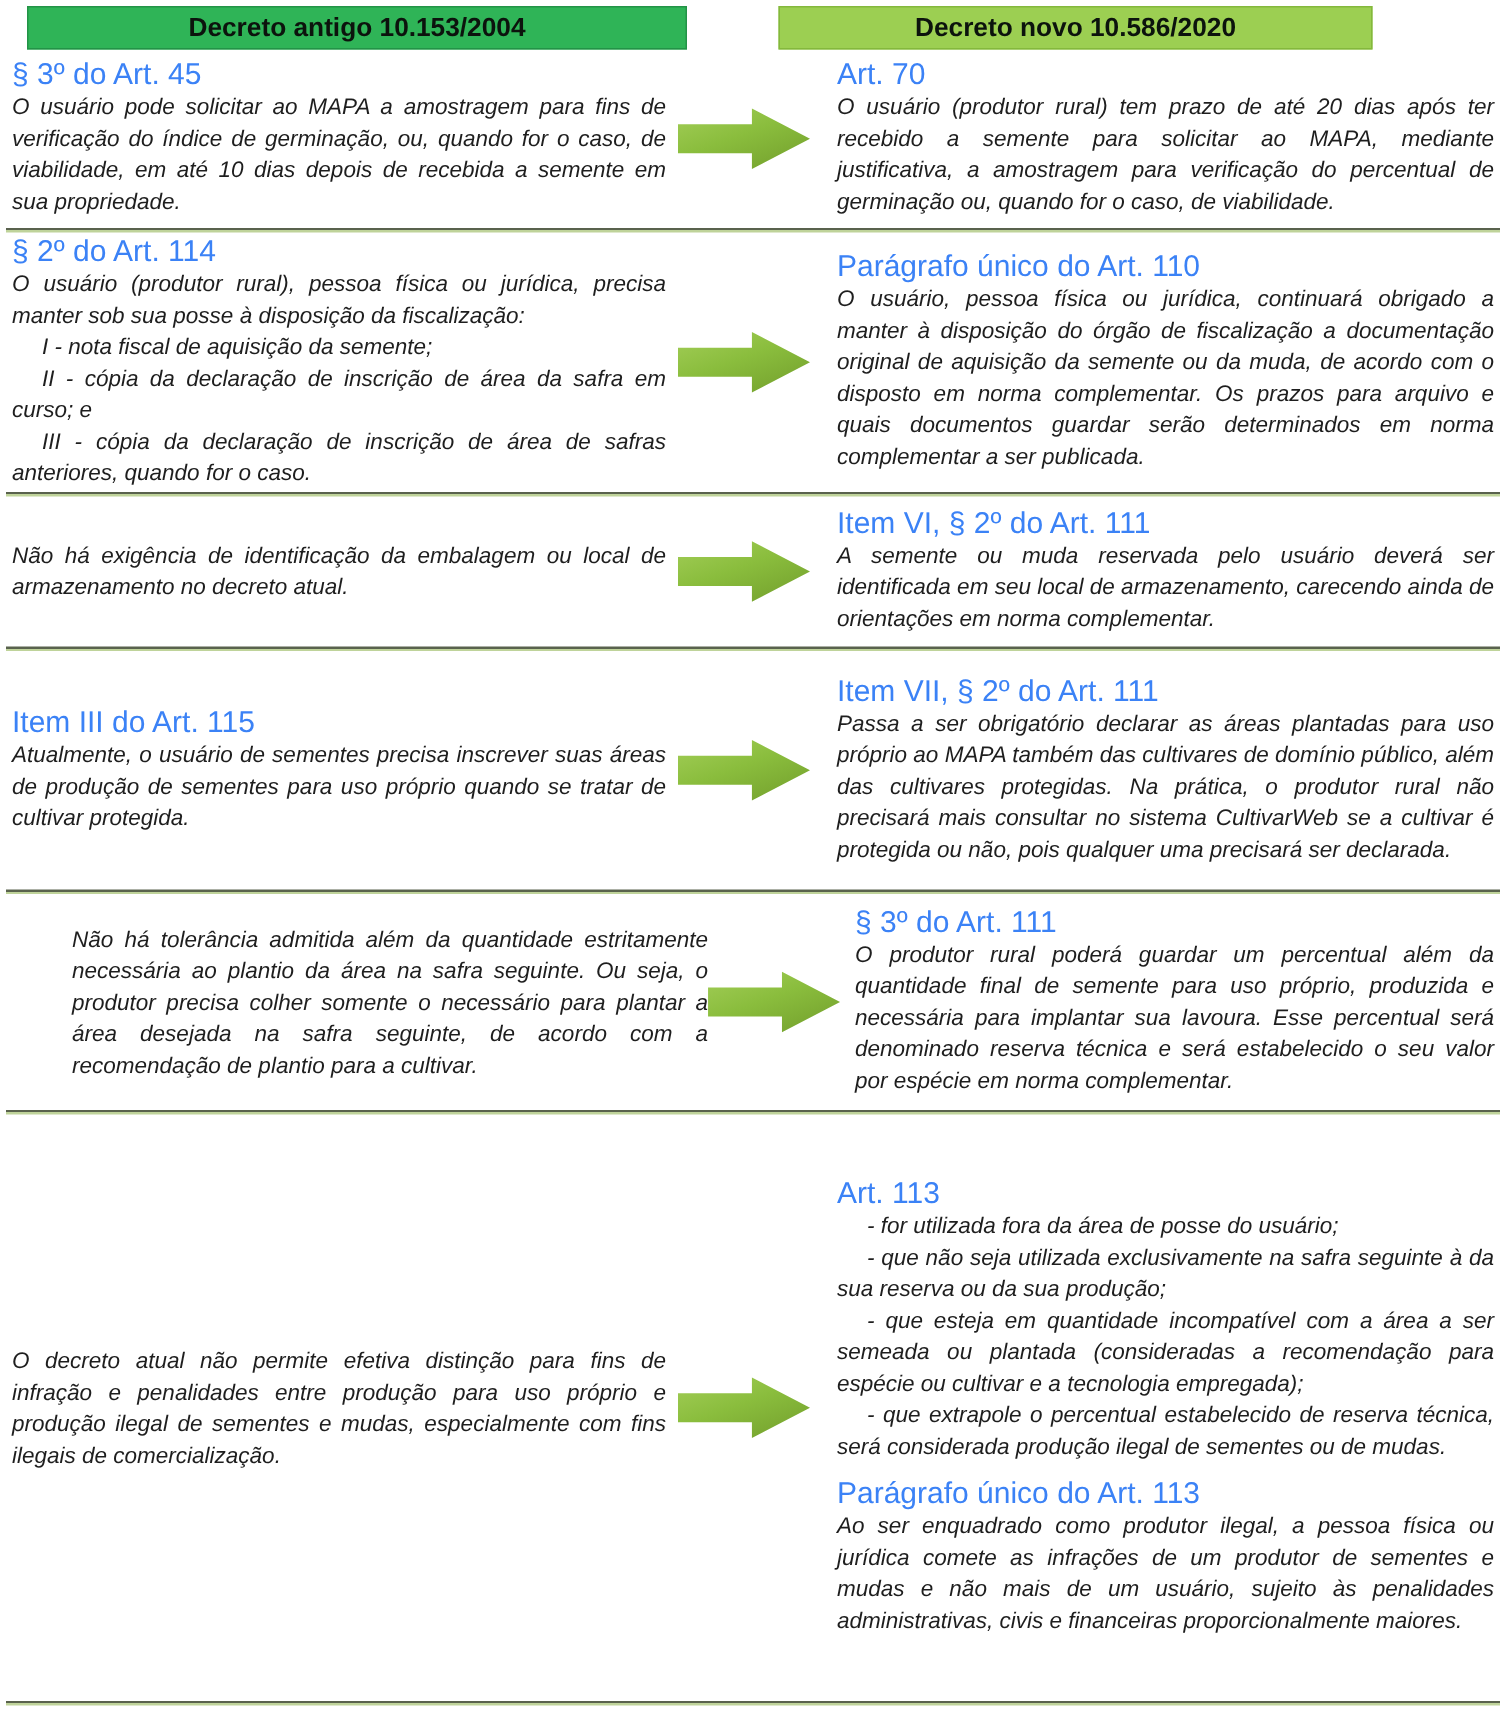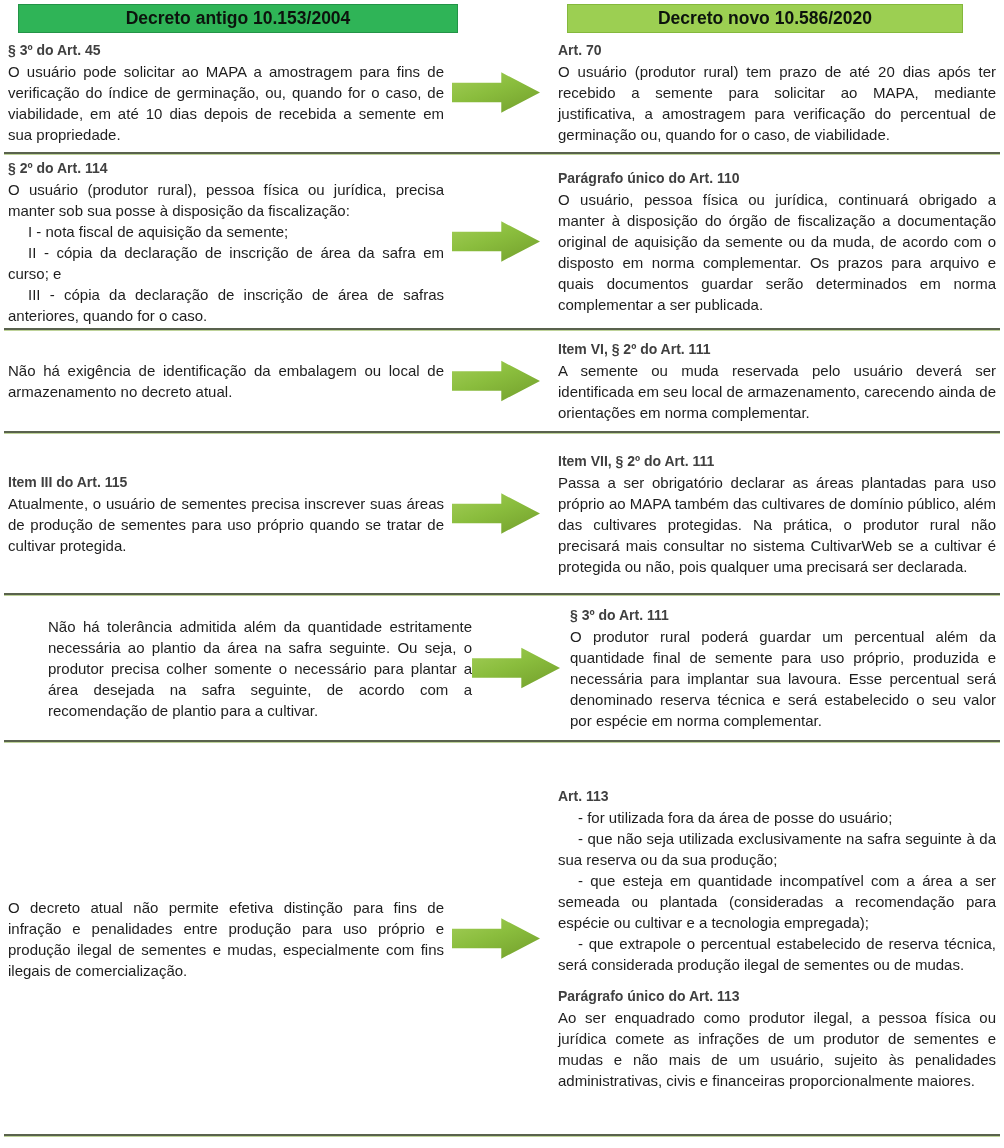--- a/index.html
+++ b/index.html
@@ -13,38 +13,38 @@
   .page { position: relative; width: 1004px; height: 1148px; }
 
   
   .header-zone { position: relative; height: 33px; }
   .hbar {
     position: absolute; top: 4px; height: 29px;
     display: flex; align-items: center; justify-content: center;
     font-weight: 700; font-size: 17.5px; color: #0c130d;
   }
   .hbar.old { left: 18px;   width: 440px; background: #2fb457; border: 1px solid #239347; }
-  .hbar.new { left: 567px; width: 396px; background: #9ccf52; border: 1px solid #84b83c; }
+  .hbar.new { left: 519px; width: 396px; background: #9ccf52; border: 1px solid #84b83c; }
 
   
   .row { display: flex; align-items: center; }
   .r1 { min-height: 119px; }
   .r2 { min-height: 173px; }
   .r3 { min-height: 100px; }
   .r4 { min-height: 159px; }
   .r5 { min-height: 144px; padding-left: 40px; }
   .r6 { min-height: 391px; }
 
   .cell { font-size: 15px; line-height: 21px; text-align: justify; }
   .cell.left  { width: 436px; margin-left: 8px; }
   .cell.right { width: 448px; margin-right: 8px; padding-left: 10px; }
   .arrow-zone { flex: 1; display: flex; align-items: center; justify-content: center; }
 
-  h3 { margin: 0; font-size: 14px; line-height: 21px; font-weight: 700; color: #404040; text-align: left; }
-  p  { margin: 0; }
+  h3 { margin: 0; font-size: 20px; line-height: 21px; font-weight: 400; color: #3b82f6; text-align: left; }
+  p  { margin: 0; font-style: italic; }
   .item { text-indent: 20px; }
   .gap  { margin-top: 11px; }
 
   
   .divider {
     height: 3px; margin: 0 4px;
     background: linear-gradient(to bottom, #59624d 0, #59624d 1.6px, #bfd39a 1.6px, #bfd39a 3px);
   }
 
   

